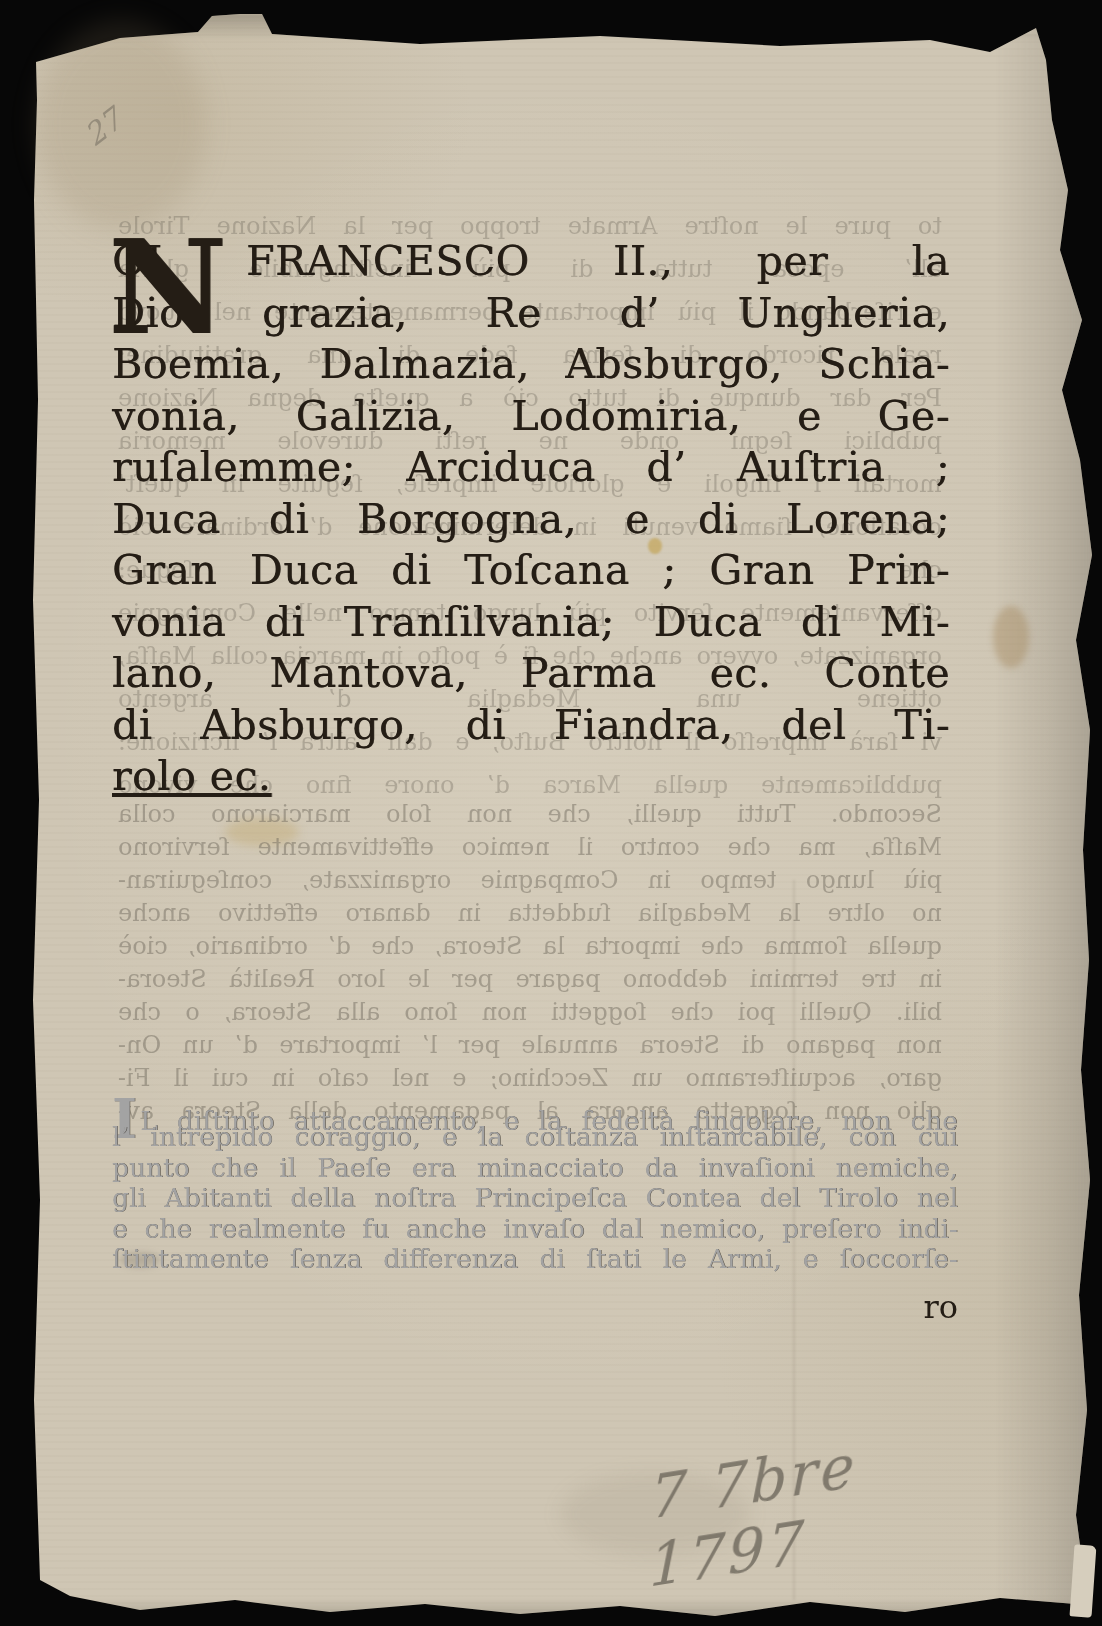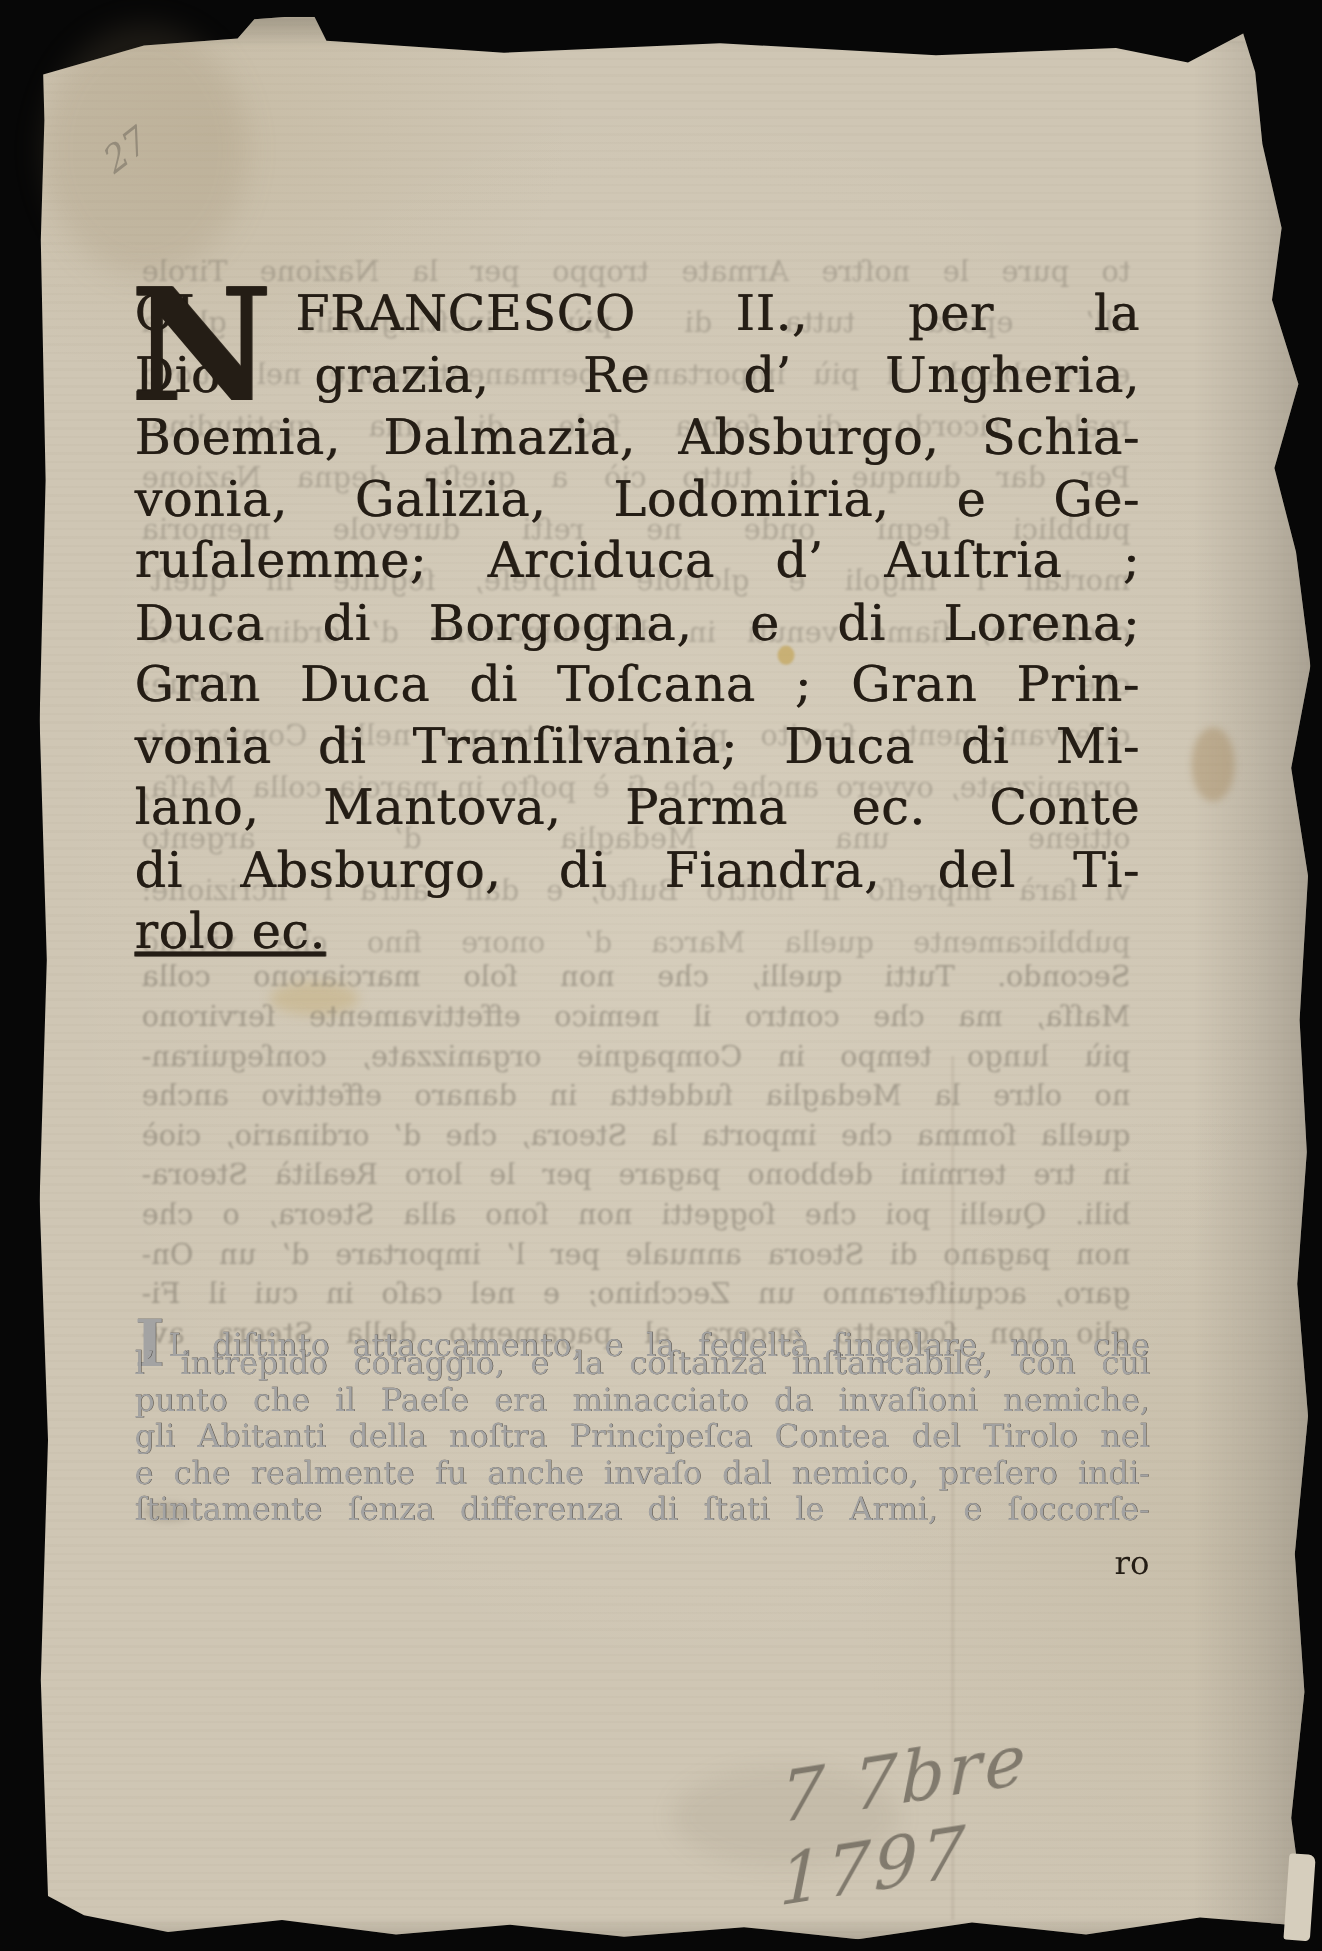--- a/index.html
+++ b/index.html
@@ -67,21 +67,21 @@
     font-weight:bold;text-shadow:1px 0 0 rgba(32,25,18,0.9);}
 
   
   .bodypar{position:absolute;left:112px;top:1092px;width:846px;color:#a3a3a3;
     font-size:26.5px;text-shadow:0.4px 0 0 rgba(32,25,18,0.75);}
   .bodypar .pl{line-height:30.4px;height:30.4px;text-align:justify;text-align-last:justify;
     white-space:nowrap;overflow:visible;}
   .big-initial{font-size:54px;line-height:1;vertical-align:-8px;font-weight:bold;
     margin-right:3px;}
   .catchword{position:absolute;left:112px;top:1288px;width:846px;text-align:right;
-    color:#241d15;font-size:27px;}
+    color:#241d15;font-size:32px;}
 
   
   .hw{color:rgba(100,94,83,0.85);font-style:italic;pointer-events:none;}
   .corner-num{position:absolute;left:86px;top:108px;font-size:30px;
     transform:rotate(-38deg) skewX(-6deg);opacity:0.55;}
   .date-note{position:absolute;left:648px;top:1438px;width:340px;font-size:58px;
     transform:rotate(-9deg) skewX(-10deg);letter-spacing:3px;opacity:0.85;
     filter:blur(0.4px);}
 </style>
 </head>

